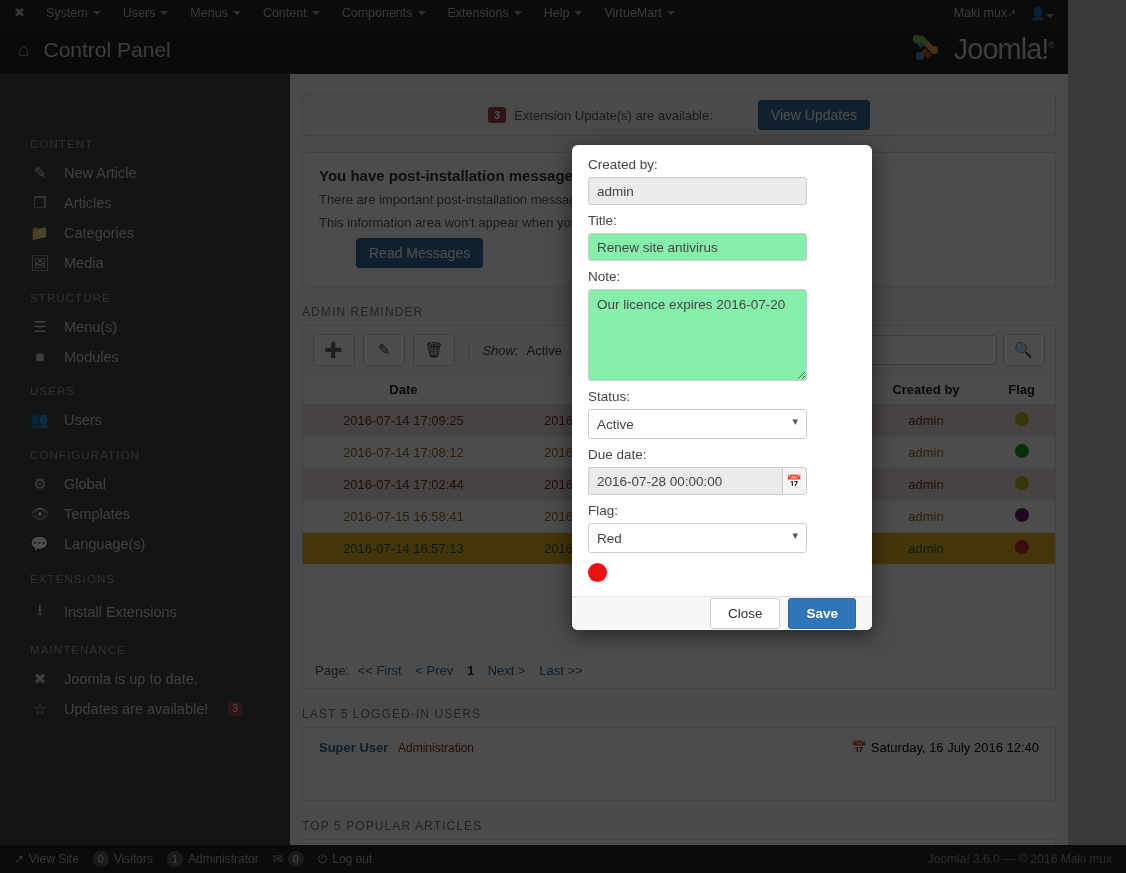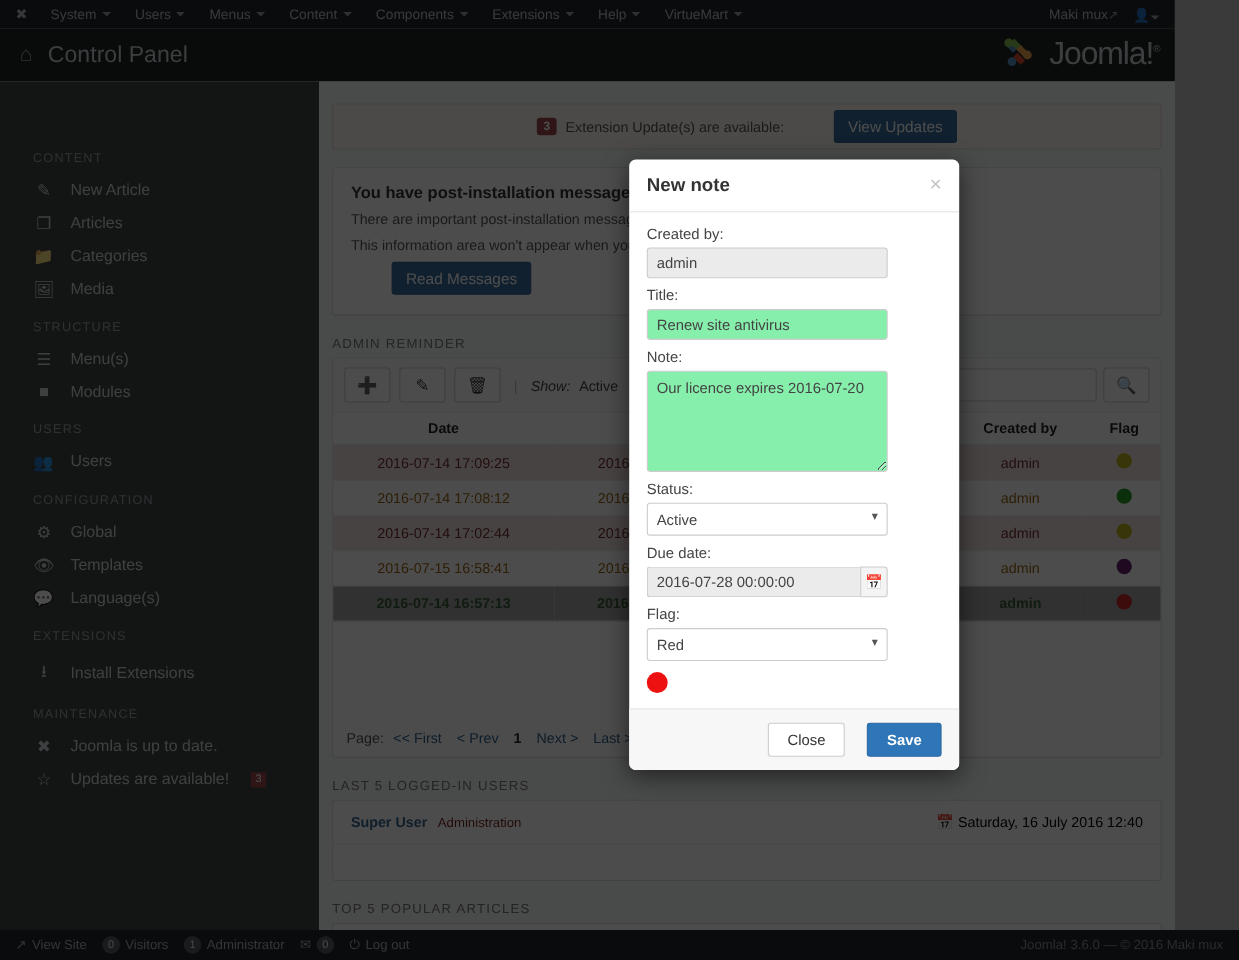--- a/index.html
+++ b/index.html
@@ -127,21 +127,21 @@
     width: 220px; height: 30px; border: 1px solid #ccc; border-radius: 3px;
     padding: 0 8px; font-size: 13px; font-family: inherit;
   }
   table.rem { width: 100%; border-collapse: collapse; font-size: 13px; }
   table.rem th {
     padding: 7px 10px; font-size: 13px; color: #222; text-align: center;
     border-bottom: 1px solid #ddd; background: #fff;
   }
   table.rem td { padding: 7px 10px; text-align: center; color: #a16207; border-bottom: 1px solid #eee; }
   tr.red td { background: #f2dede; color: #7c2b2b; }
-  tr.green td { background: #a3a3a3; color: #2e5e2e; font-weight: bold; }
+  tr.green td { background: #eab308; color: #2e5e2e; }
   .dot { width: 14px; height: 14px; border-radius: 50%; display: inline-block; }
   .pager { padding: 10px 12px; font-size: 13px; color: #555; }
   .pager a { color: #2a6496; margin: 0 5px; text-decoration: none; cursor: pointer; }
   .pager b { margin: 0 5px; color: #222; }
   .usr-row {
     display: flex; align-items: center; justify-content: space-between;
     padding: 12px 16px; border-bottom: 1px solid #eee; font-size: 13px;
   }
   .usr-name { color: #2a6496; font-weight: bold; }
   .usr-sub { color: #7f1d1d; font-weight: normal; margin-left: 6px; font-size: 12px; }
@@ -208,21 +208,21 @@
     width: 38px; height: 28px; border: 1px solid #ccc; border-radius: 0 3px 3px 0;
     background: #f4f4f4; cursor: pointer; display: flex;
     align-items: center; justify-content: center; font-size: 13px; color: #333;
   }
   .flagdot {
     width: 19px; height: 19px; border-radius: 50%;
     margin-top: 10px; display: block;
   }
   .modal-foot {
     border-top: 1px solid #e5e5e5; background: #f7f7f7;
-    padding: 12px 16px; display: flex; justify-content: flex-end; gap: 20px;
+    padding: 1px 16px; display: flex; justify-content: flex-end; gap: 8px;
   }
   .mbtn {
     padding: 7px 17px; border-radius: 3px; font-size: 13.5px;
     cursor: pointer; font-family: inherit;
   }
   .mbtn.close { background: #fff; border: 1px solid #ccc; color: #333; }
   .mbtn.save { background: #2f76b8; border: 1px solid #2a68a3; color: #fff; font-weight: bold; }
 </style>
 </head>
 <body>
@@ -519,24 +519,20 @@
         </span>
       <span class="fi">
           <span>⏻</span>
           <span>Log out</span>
         </span>
       <span class="right">Joomla! 3.6.0 — © 2016 Maki mux</span>
     </div>
   </div>
 
   <div class="modal">
-    <div class="modal-head">
-      <span class="modal-title">New note</span>
-      <button class="modal-x">×</button>
-    </div>
     <div class="modal-body">
 
       <label class="fl">Created by:</label>
       <input class="fld ro" type="text" readonly="" value="admin" style="">
 
       <label class="fl">Title:</label>
       <input class="fld" type="text" value="Renew site antivirus" style="">
 
       <label class="fl">Note:</label>
       <textarea class="fld" style="">Our licence expires 2016-07-20</textarea>

